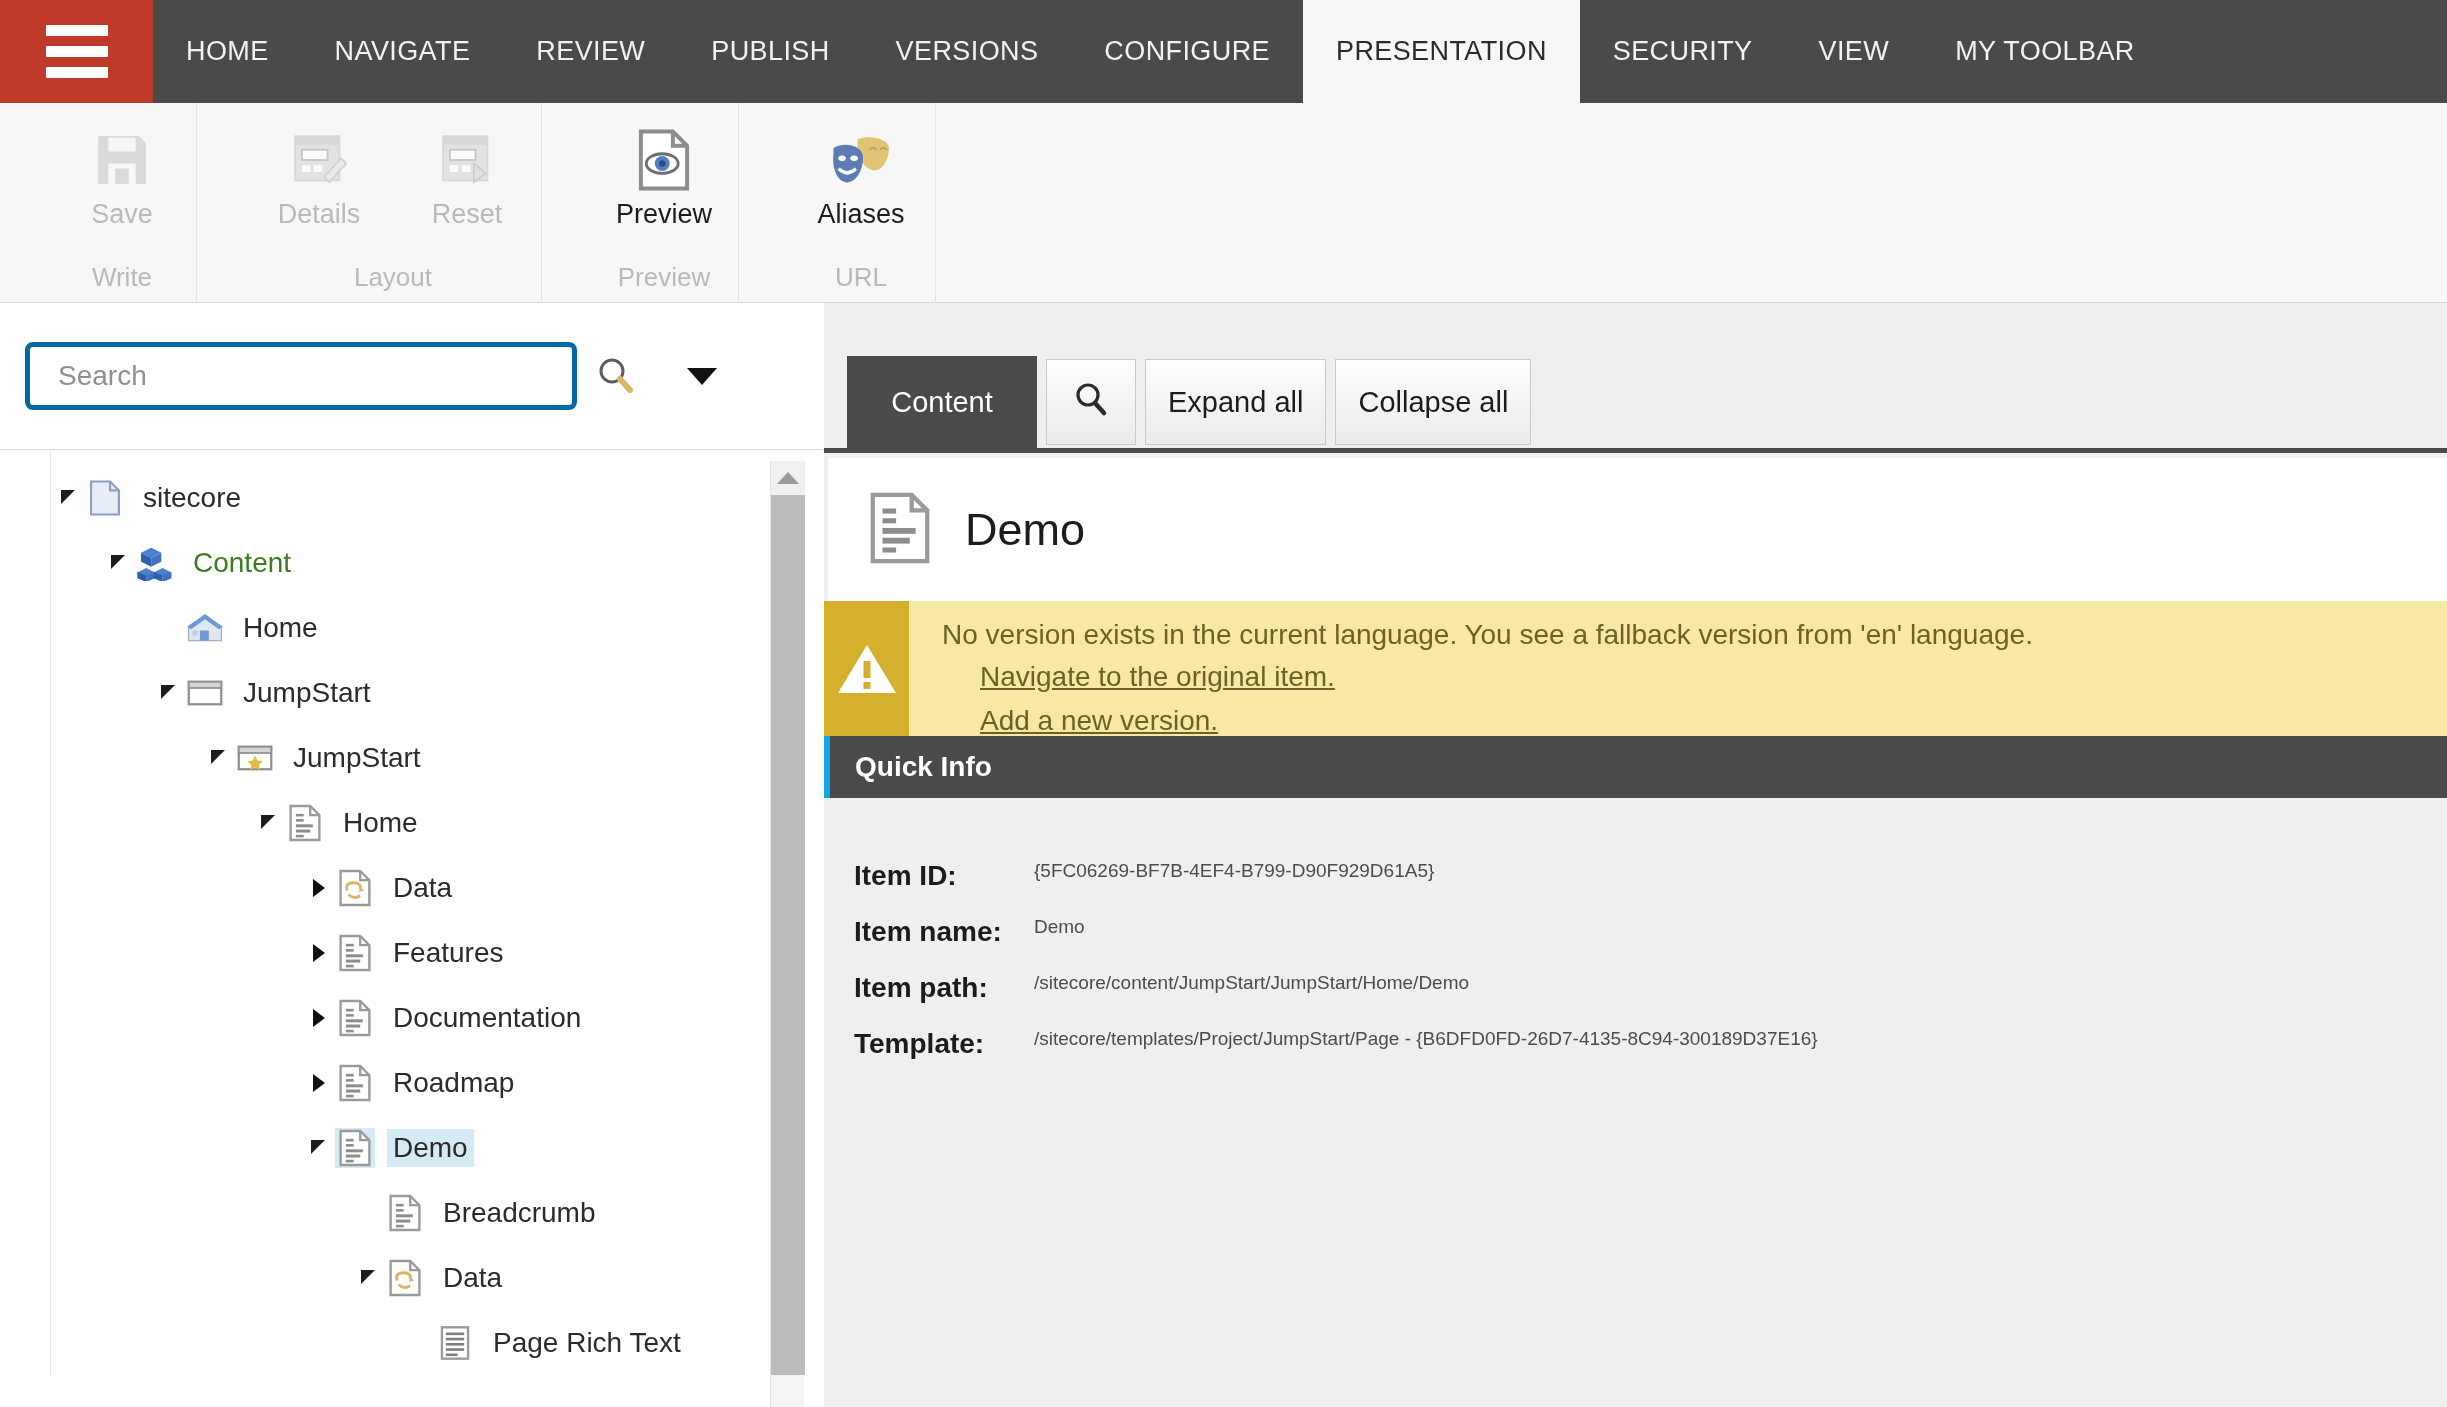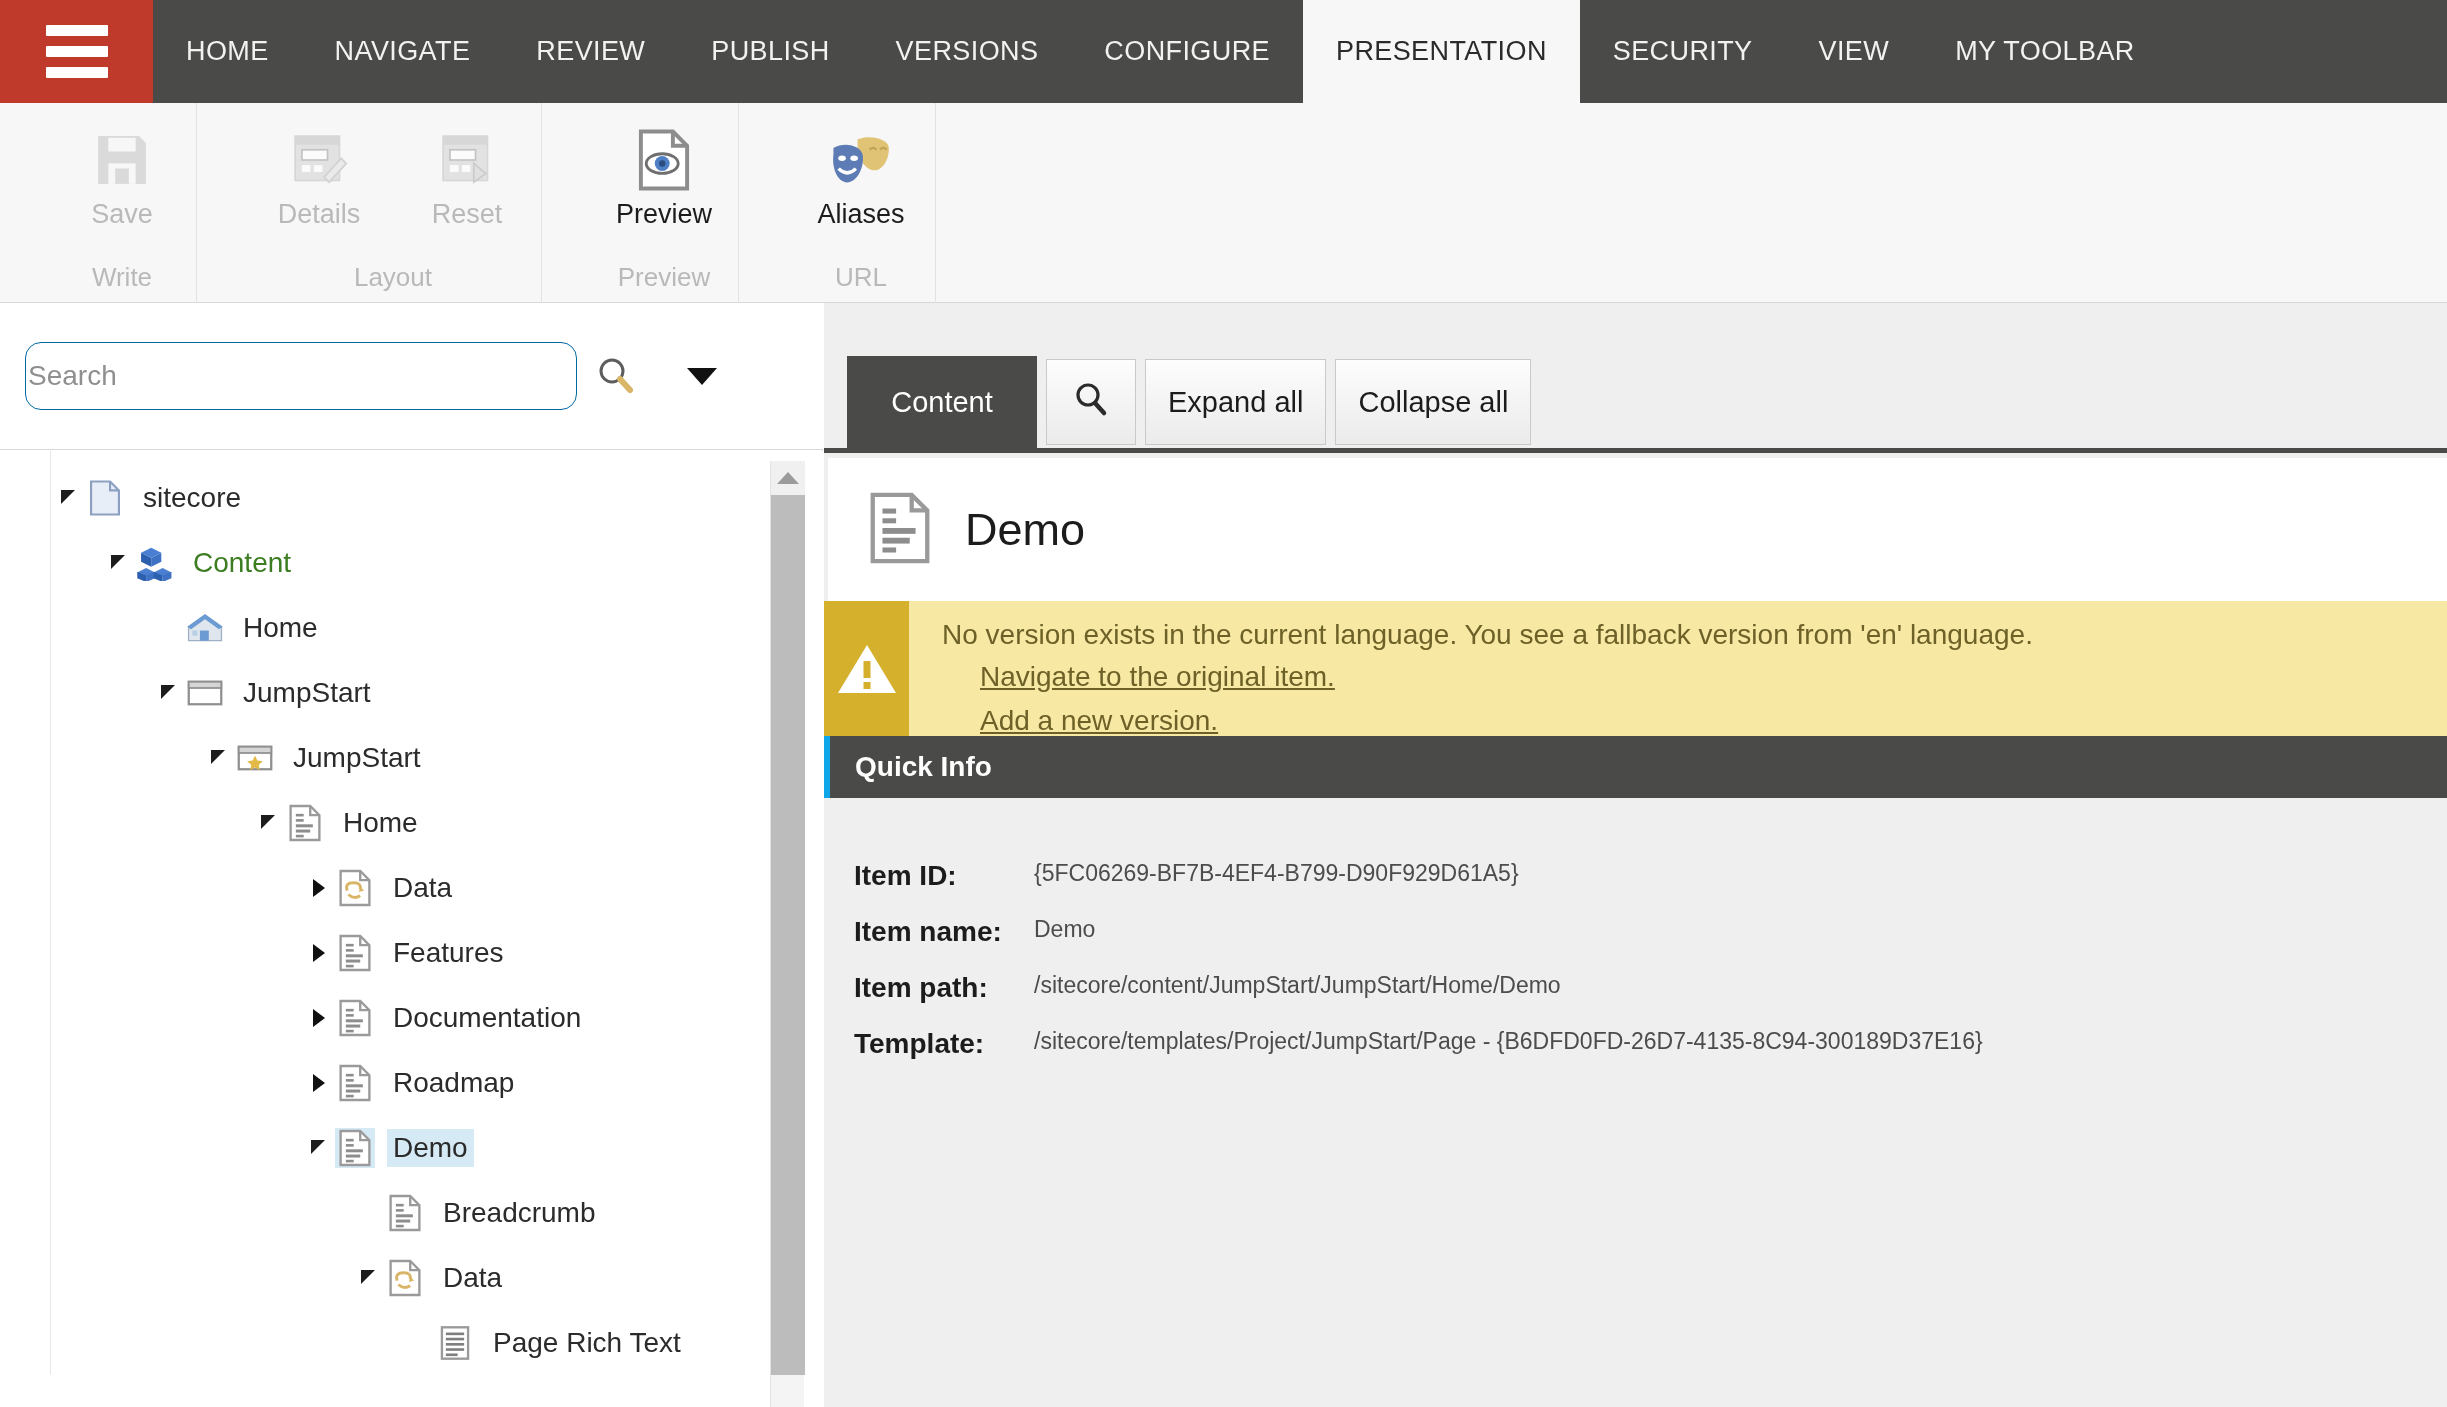--- a/index.html
+++ b/index.html
@@ -99,26 +99,26 @@
   .searchrow {
     position: absolute; left: 0; top: 0;
     width: 823px; height: 147px;
     background: #ffffff;
     border-bottom: 1px solid #d9d9d9;
     display: flex; align-items: center;
     padding-left: 25px;
   }
   .searchbox {
     width: 552px; height: 68px;
-    border: 1px solid #0369a1;
-    border-radius: 16px;
+    border: 5px solid #0369a1;
+    border-radius: 8px;
     background: #fff;
     font-size: 28px;
     color: #3a3a3a;
-    padding: 0 2px;
+    padding: 0 28px;
     font-family: "Liberation Sans", sans-serif;
     outline: none;
   }
   .searchbox::placeholder { color: #8f8f8f; }
   .search-go {
     width: 78px; height: 68px;
     display: flex; align-items: center; justify-content: center;
     cursor: pointer;
   }
   .search-caret {
@@ -291,21 +291,21 @@
   .qirow {
     display: flex; align-items: flex-start;
     height: 56px;
     padding-left: 30px;
   }
   .qilabel {
     width: 180px; min-width: 180px;
     font-size: 28px; font-weight: bold; color: #1c1c1c;
   }
   .qival {
-    font-size: 23px; color: #4c4c4c;
+    font-size: 19px; color: #4c4c4c;
     white-space: nowrap;
     text-align: right;
   }
 </style>
 </head>
 <body>
 
 <div class="topbar">
   <div class="hamburger">
     <span class="bar"></span>

